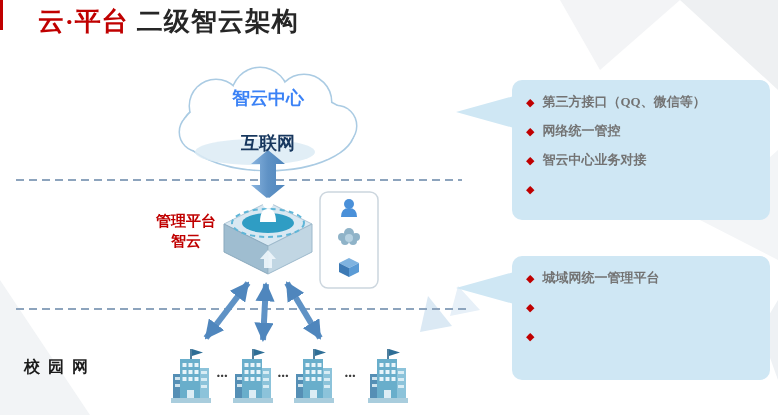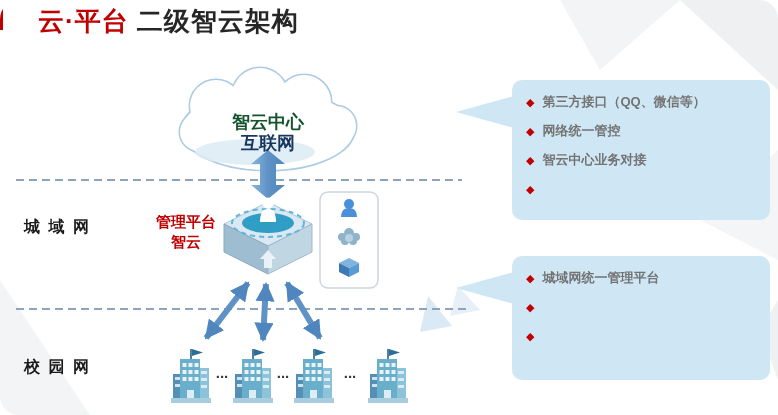--- a/index.html
+++ b/index.html
@@ -1,26 +1,26 @@
 <!DOCTYPE html>
 <html><head>
 <meta charset="utf-8">
 <style>
   html,body{margin:0;padding:0;background:#fff;}
   .stage{position:relative;width:778px;height:415px;background:#ffffff;overflow:hidden;
-         font-family:Liberation Sans, sans-serif;border-radius:19px;}
+         font-family:Liberation Serif, serif;}
   svg{display:block;}
   .bg-svg{position:absolute;left:0;top:0;}
   .diagram-svg{position:absolute;left:0;top:0;}
   .accent-bar{position:absolute;left:0;top:0;width:3px;height:30px;background:#c00000;}
   .title{position:absolute;left:38px;top:4px;margin:0;font-size:26px;font-weight:bold;letter-spacing:1px;}
   .title .t-red{color:#c00000;}
   .title .t-dark{color:#262626;margin-left:8px;}
   .cloud-top-label{position:absolute;left:203px;top:86px;width:130px;text-align:center;
-      font-size:18px;font-weight:bold;color:#14532d;margin-top:24px;}
+      font-size:18px;font-weight:bold;color:#3b82f6;}
   .cloud-bottom-label{position:absolute;left:203px;top:131px;width:130px;text-align:center;
       font-size:18px;font-weight:bold;color:#17375e;}
   .platform-label{position:absolute;left:146px;top:212px;width:80px;text-align:center;
       font-size:15px;font-weight:bold;color:#c00000;line-height:1.3;}
   .zone-label{position:absolute;left:24px;font-size:16px;font-weight:bold;color:#1a1a1a;letter-spacing:2px;}
   .zone-metro{top:217px;}
   .zone-campus{top:357px;}
   .callout{position:absolute;left:512px;width:258px;background:#cfe7f4;border-radius:10px;
       box-sizing:border-box;padding:14px 10px 6px 14px;}
   .callout-top{top:80px;height:140px;}
@@ -164,21 +164,20 @@
   </svg>
 
   <div class="cloud-top-label">智云中心</div>
   <div class="cloud-bottom-label">互联网</div>
 
   <div class="platform-label">
     <div>管理平台</div>
     <div>智云</div>
   </div>
 
-  <div class="zone-label zone-metro">城 域 网</div>
   <div class="zone-label zone-campus">校 园 网</div>
 
   <div class="ellipsis el-1">...</div>
   <div class="ellipsis el-2">...</div>
   <div class="ellipsis el-3">...</div>
 
   <div class="callout callout-top">
     <div class="tail"></div>
     <div class="item">
       <span class="bullet">◆</span>

